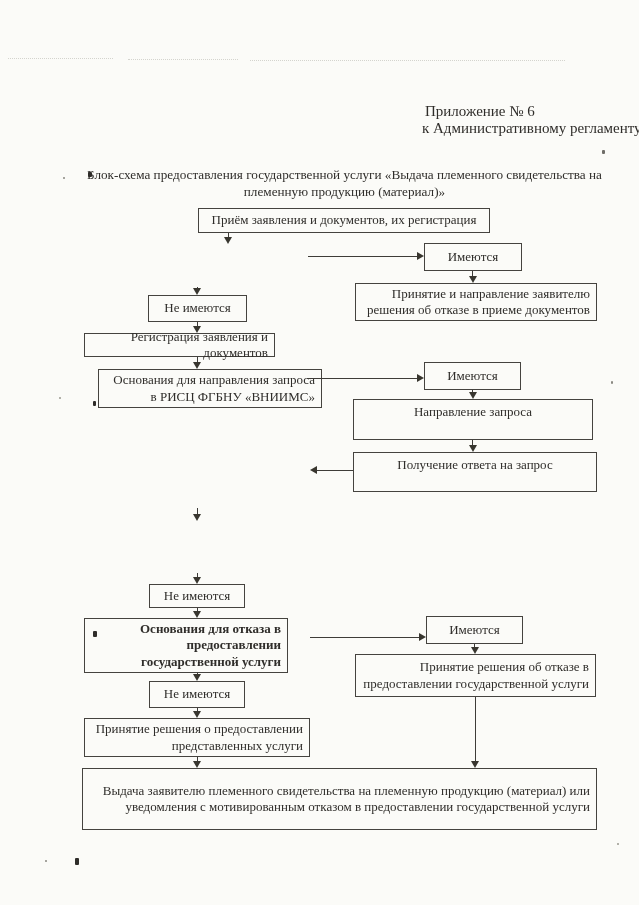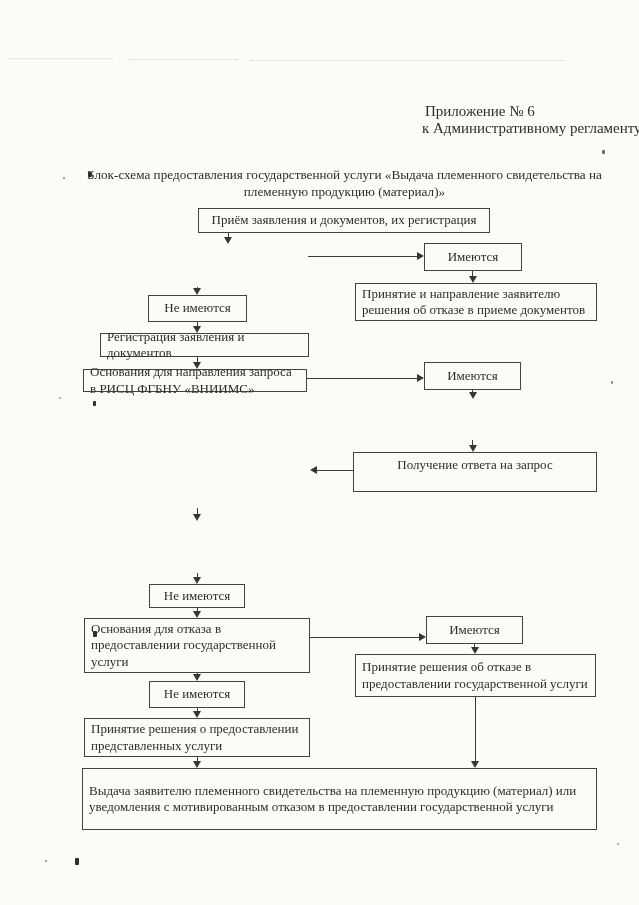--- a/index.html
+++ b/index.html
@@ -11,21 +11,21 @@
   }
   .hdr { position:absolute; font-size:15px; line-height:17px; white-space:nowrap;margin-left:22px; }
   .title {
     position:absolute; left:72px; top:166px; width:545px;
     font-size:13.2px; line-height:17px; text-align:center;
   }
   .box {
     position:absolute; box-sizing:border-box;
     border:1.4px solid #45433f; background:transparent;
     display:flex; align-items:center; justify-content:center;
-    text-align:left; font-size:13px; line-height:16.5px;
+    text-align:right; font-size:13px; line-height:16.5px;
     padding:2px 6px;
   }
   .box.top-text { align-items:flex-start; padding-top:4px; }
   .vline { position:absolute; width:1.3px; background:#3e3c38; }
   .hline { position:absolute; height:1.3px; background:#3e3c38; }
   .ah { position:absolute; width:0; height:0; }
   .ah-down  { border-left:4px solid transparent; border-right:4px solid transparent; border-top:7px solid #38362f; }
   .ah-right { border-top:4px solid transparent; border-bottom:4px solid transparent; border-left:7px solid #38362f; }
   .ah-left  { border-top:4px solid transparent; border-bottom:4px solid transparent; border-right:7px solid #38362f; }
   .speck { position:absolute; background:#2f2d2a; border-radius:1px; }
@@ -57,34 +57,35 @@
 
   <div class="box" style="left:198px; top:208px; width:292px; height:25px;">Приём заявления и документов, их регистрация</div>
 
 
   <div class="box" style="left:424px; top:243px; width:98px; height:28px;">Имеются</div>
 
   <div class="box" style="left:355px; top:283px; width:242px; height:38px;">Принятие и направление заявителю решения об отказе в приеме документов</div>
 
   <div class="box" style="left:148px; top:295px; width:99px; height:27px;">Не имеются</div>
 
-  <div class="box" style="left:84px; top:333px; width:209px; height:24px;margin-left:16px;">Регистрация заявления и документов</div>
+  <div class="box" style="left:84px; top:333px; width:191px; height:24px;">Регистрация заявления и документов</div>
 
-  <div class="box" style="left:83px; top:369px; width:224px; height:23px;">Основания для направления запроса в РИСЦ ФГБНУ «ВНИИМС»</div>
+  <div class="box" style="left:98px; top:369px; width:224px; height:39px;">Основания для направления запроса в РИСЦ ФГБНУ «ВНИИМС»</div>
 
   <div class="box" style="left:424px; top:362px; width:97px; height:28px;">Имеются</div>
 
+  <div class="box top-text" style="left:353px; top:399px; width:240px; height:41px;">Направление запроса</div>
 
   <div class="box top-text" style="left:353px; top:452px; width:244px; height:40px;">Получение ответа на запрос</div>
 
 
 
   <div class="box" style="left:149px; top:584px; width:96px; height:24px;">Не имеются</div>
 
-  <div class="box" style="left:84px; top:618px; width:226px; height:55px;">Основания для отказа в предоставлении государственной услуги</div>
+  <div class="box" style="left:84px; top:618px; width:204px; height:55px;font-weight:bold;">Основания для отказа в предоставлении государственной услуги</div>
 
   <div class="box" style="left:426px; top:616px; width:97px; height:28px;">Имеются</div>
 
   <div class="box" style="left:355px; top:654px; width:241px; height:43px;">Принятие решения об отказе в предоставлении государственной услуги</div>
 
   <div class="box" style="left:149px; top:681px; width:96px; height:27px;">Не имеются</div>
 
   <div class="box" style="left:84px; top:718px; width:226px; height:39px;">Принятие решения о предоставлении представленных услуги</div>
 
   <div class="box" style="left:82px; top:768px; width:515px; height:62px;font-family:Liberation Serif, serif;">Выдача заявителю племенного свидетельства на племенную продукцию (материал) или уведомления с мотивированным отказом в предоставлении государственной услуги</div>

